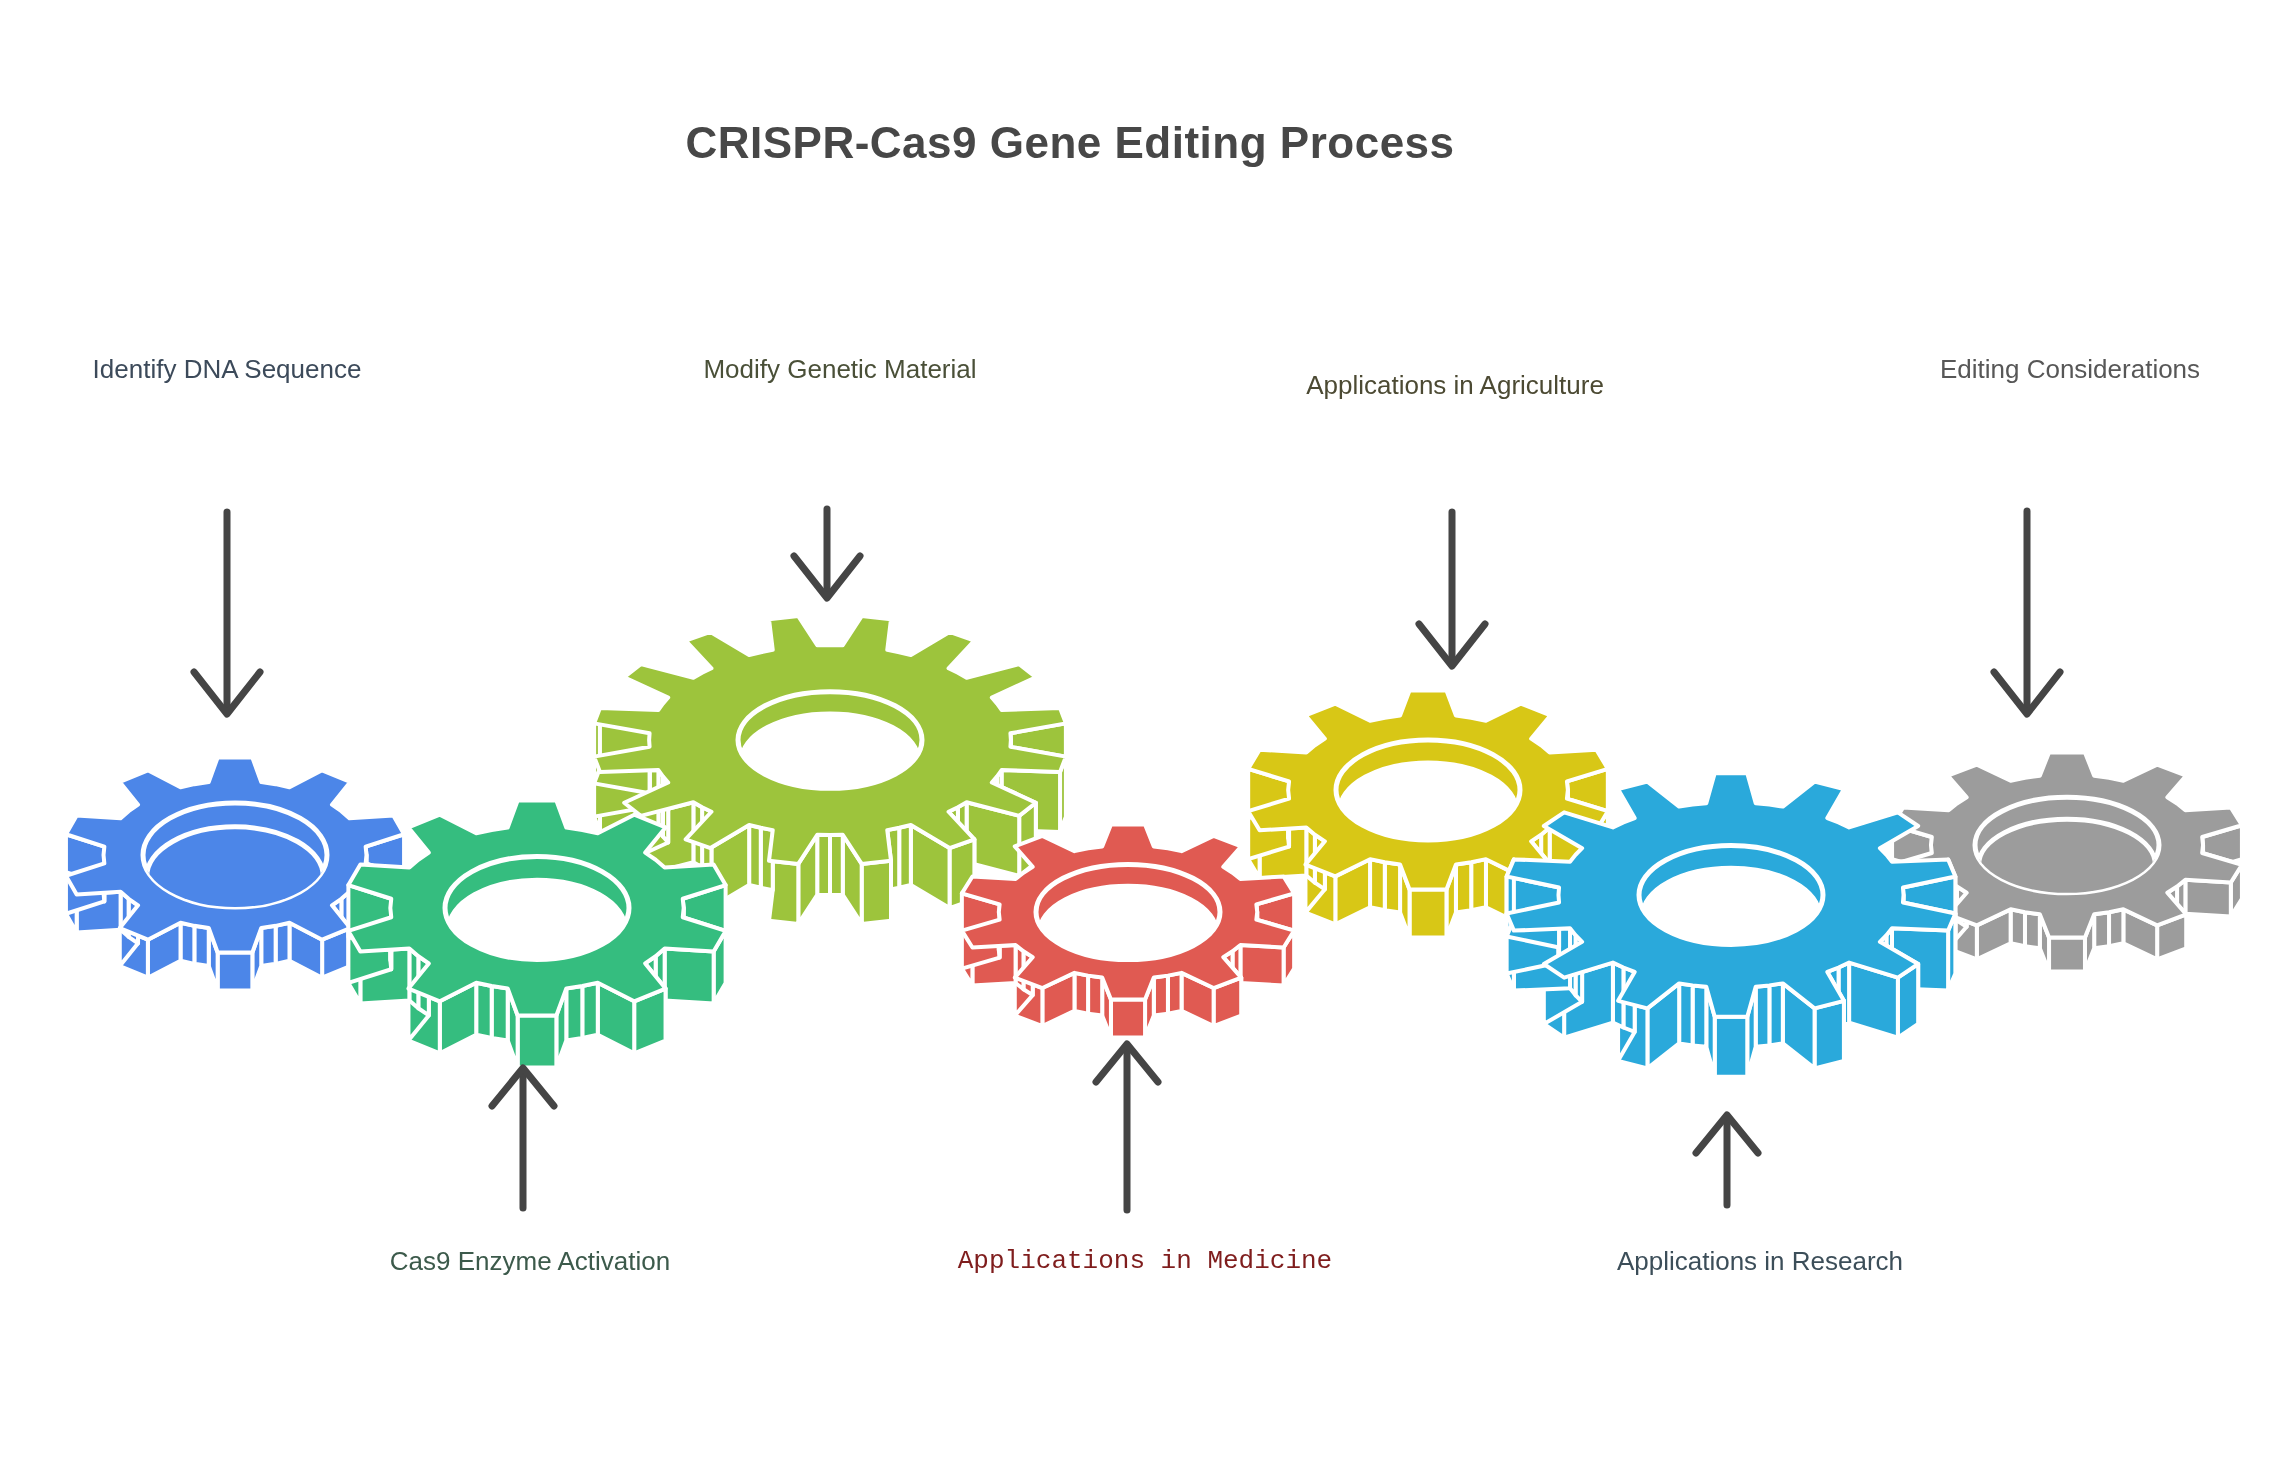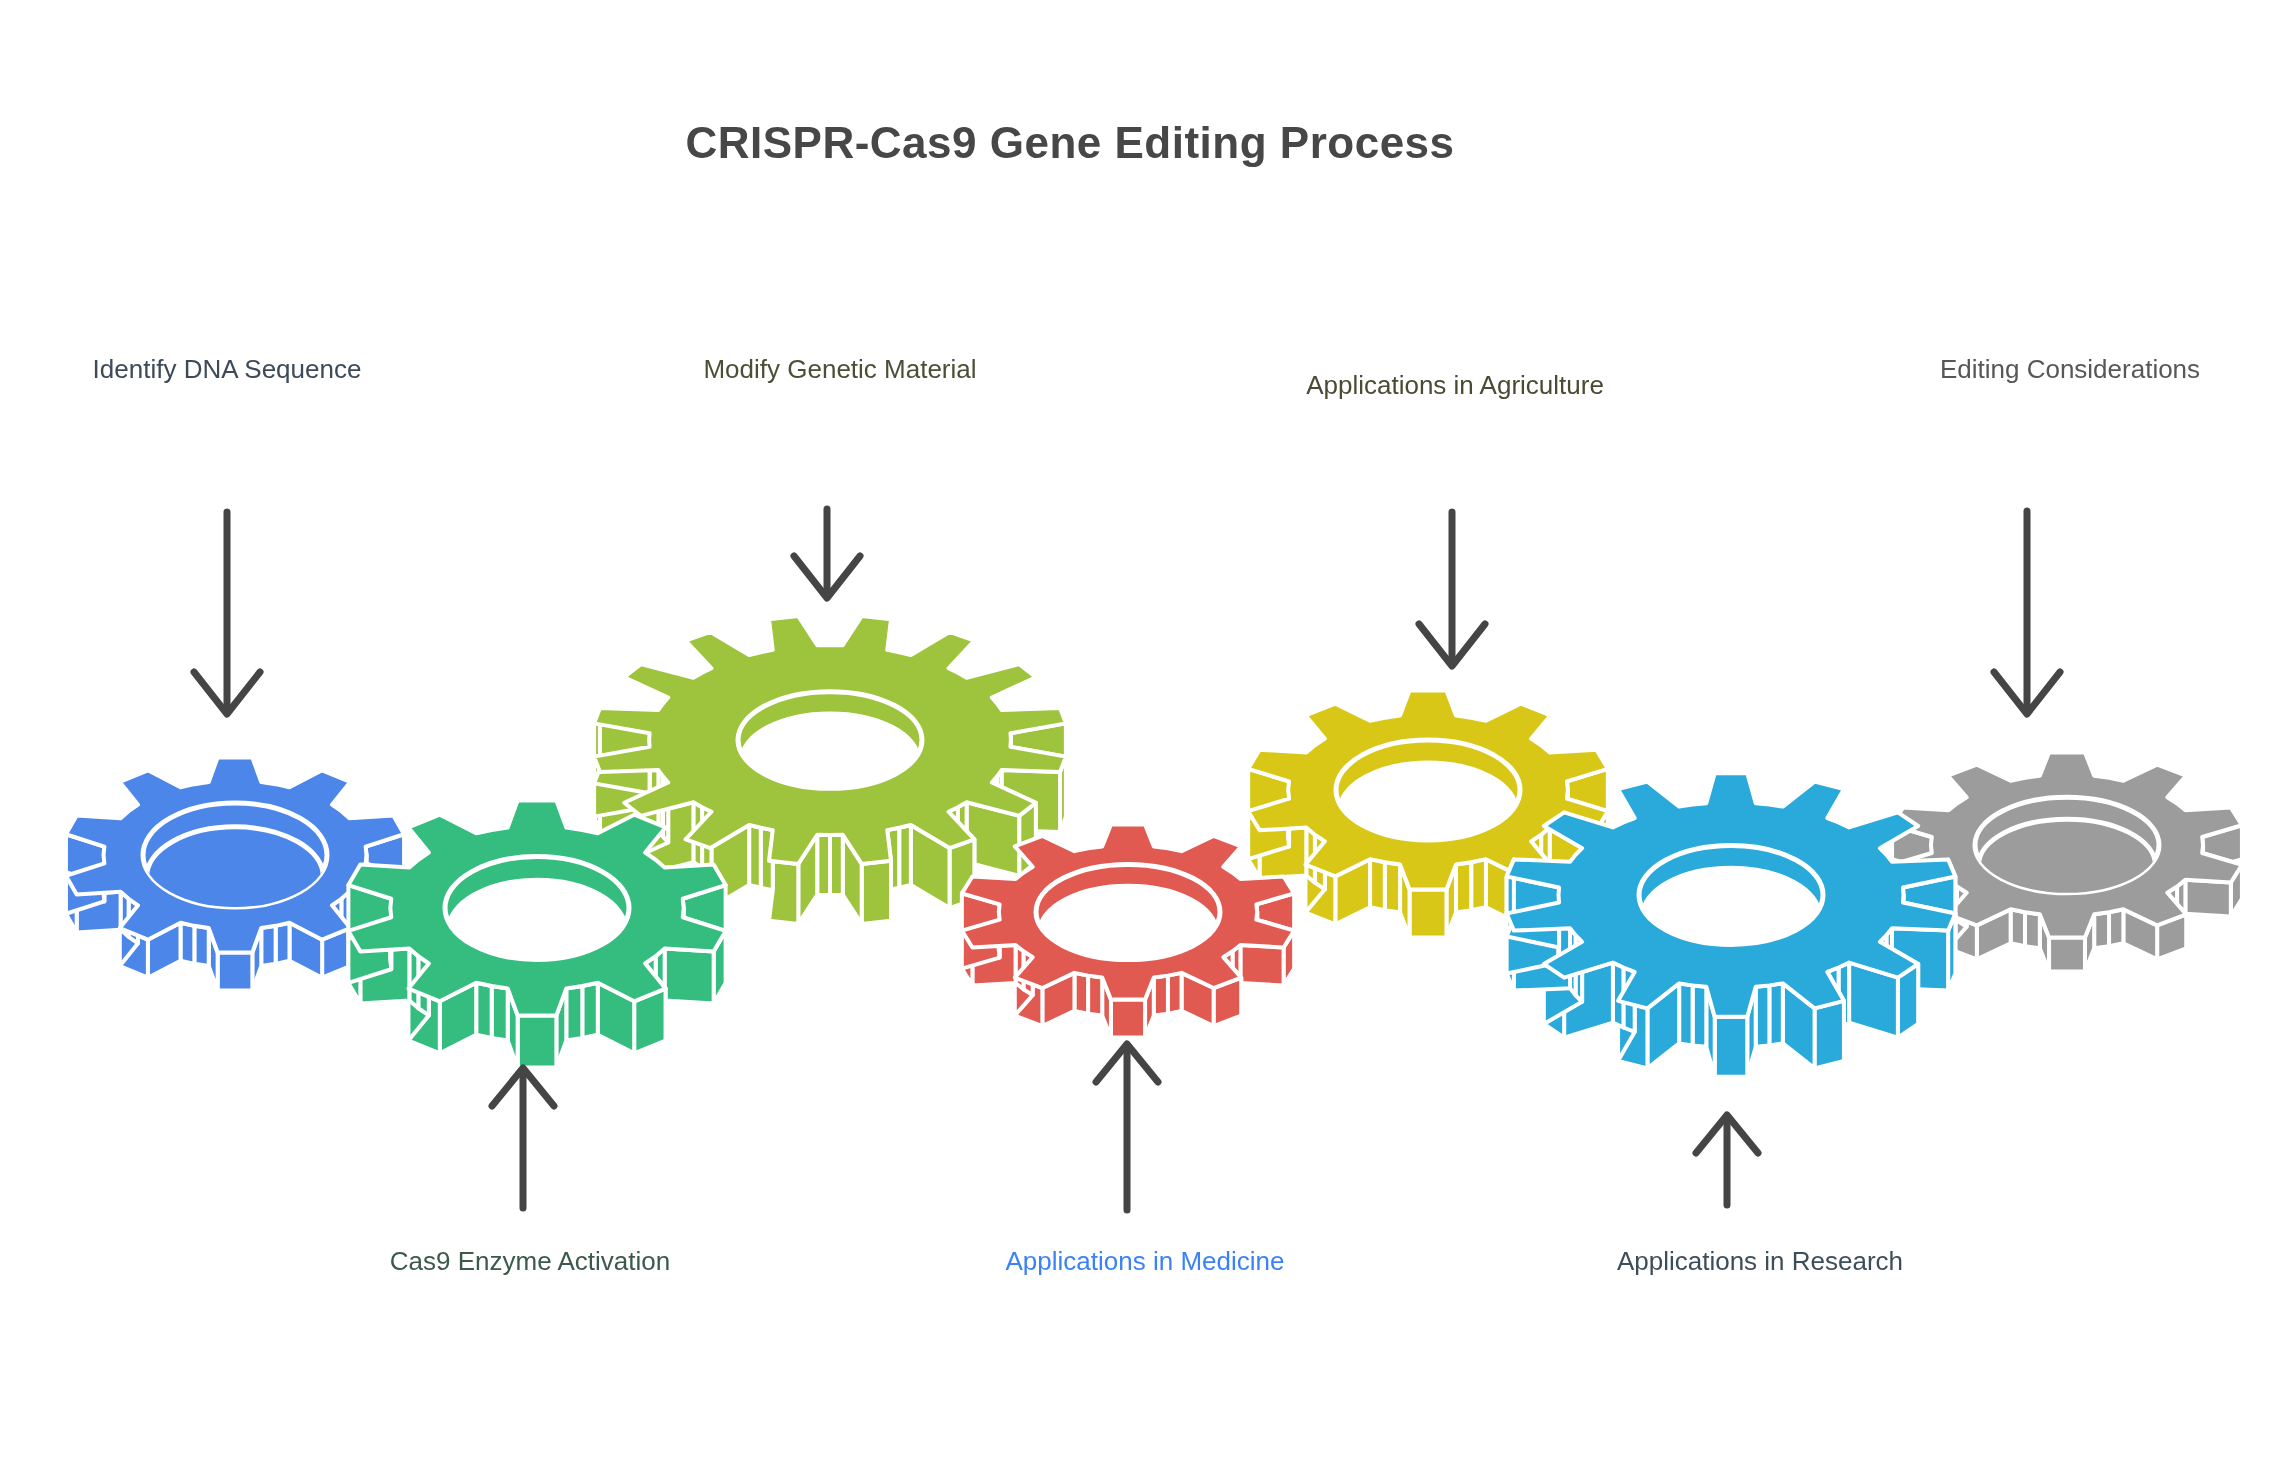--- a/index.html
+++ b/index.html
@@ -376,18 +376,18 @@
         <line x1="1727" y1="1205" x2="1727" y2="1119" fill="none" stroke="#454545" stroke-width="7" stroke-linecap="round" stroke-linejoin="round"></line>
         <polyline points="1696,1153 1727,1115 1758,1153" fill="none" stroke="#454545" stroke-width="7" stroke-linecap="round" stroke-linejoin="round"></polyline>
       </g>
     </svg>
 
   <div class="title">CRISPR-Cas9 Gene Editing Process</div>
 
   <div class="lbl lbl-identify" style="color: rgb(60, 74, 90);">Identify DNA Sequence</div>
   <div class="lbl lbl-cas9" style="color: rgb(60, 90, 75);">Cas9 Enzyme Activation</div>
   <div class="lbl lbl-modify" style="color: rgb(74, 80, 56);">Modify Genetic Material</div>
-  <div class="lbl lbl-medicine" style="color: #3b82f6;">Applications in Medicine</div>
+  <div class="lbl lbl-medicine" style="color: #7f1d1d; font-family: Liberation Mono, monospace;">Applications in Medicine</div>
   <div class="lbl lbl-agriculture" style="color: rgb(76, 74, 51);">Applications in Agriculture</div>
   <div class="lbl lbl-research" style="color: rgb(60, 78, 89);">Applications in Research</div>
   <div class="lbl lbl-ethical" style="color: rgb(87, 87, 87);">Editing Considerations</div>
 
 </div>
 
 </body></html>

